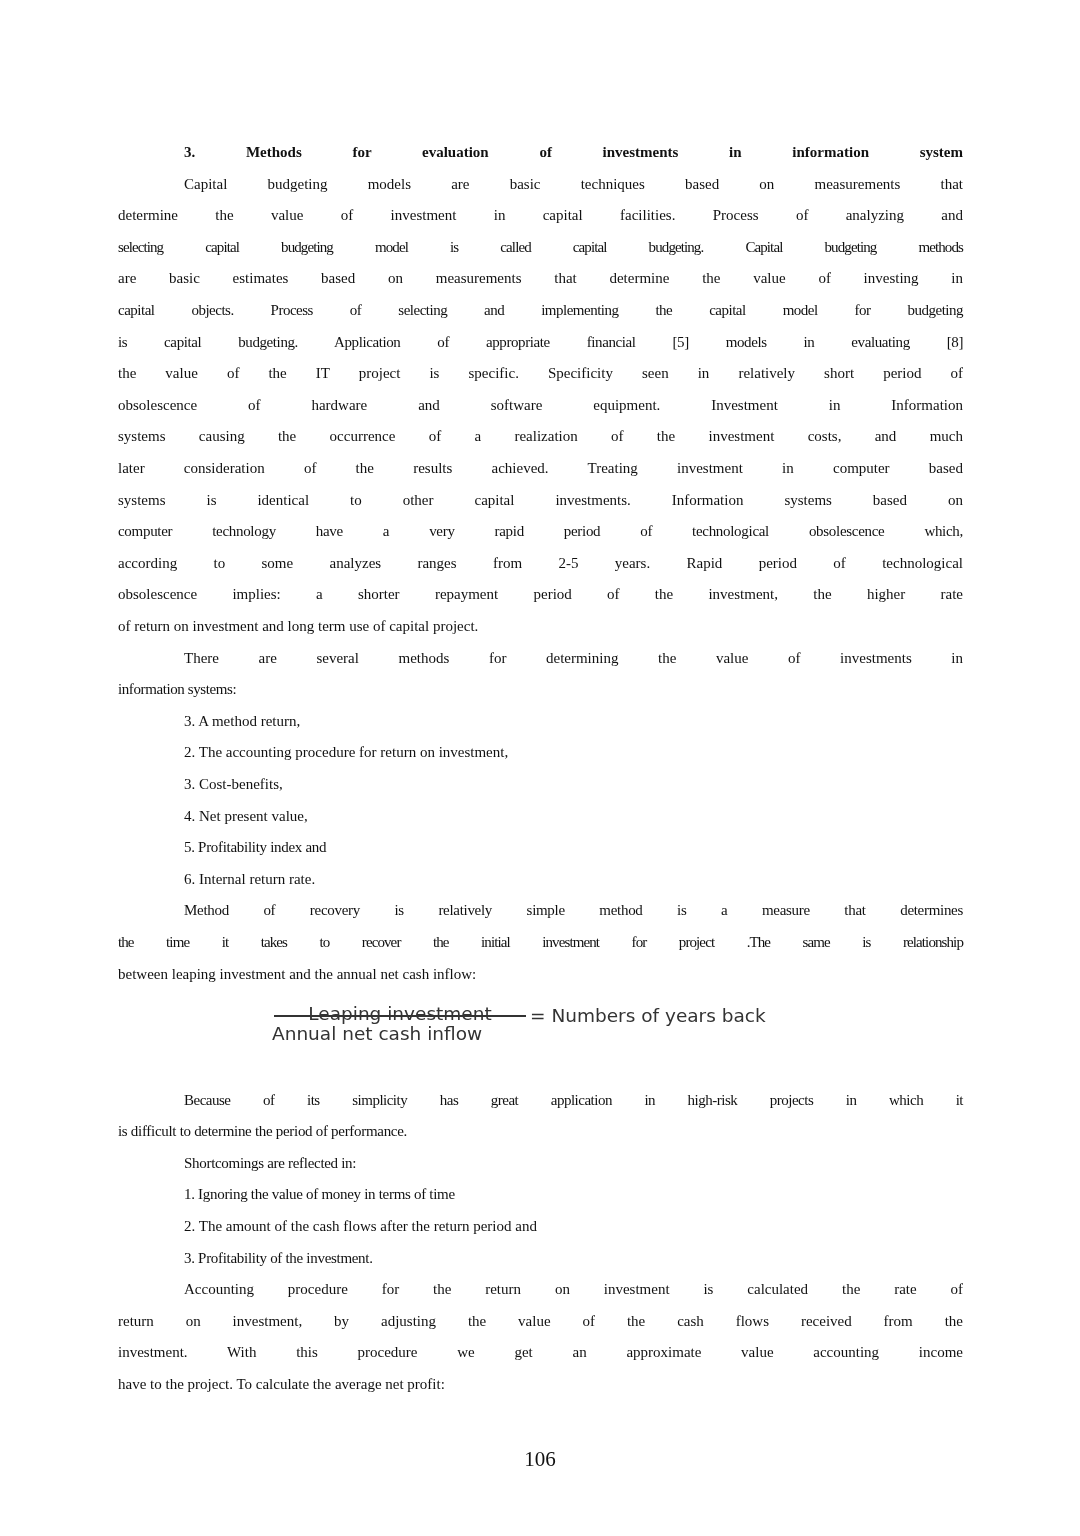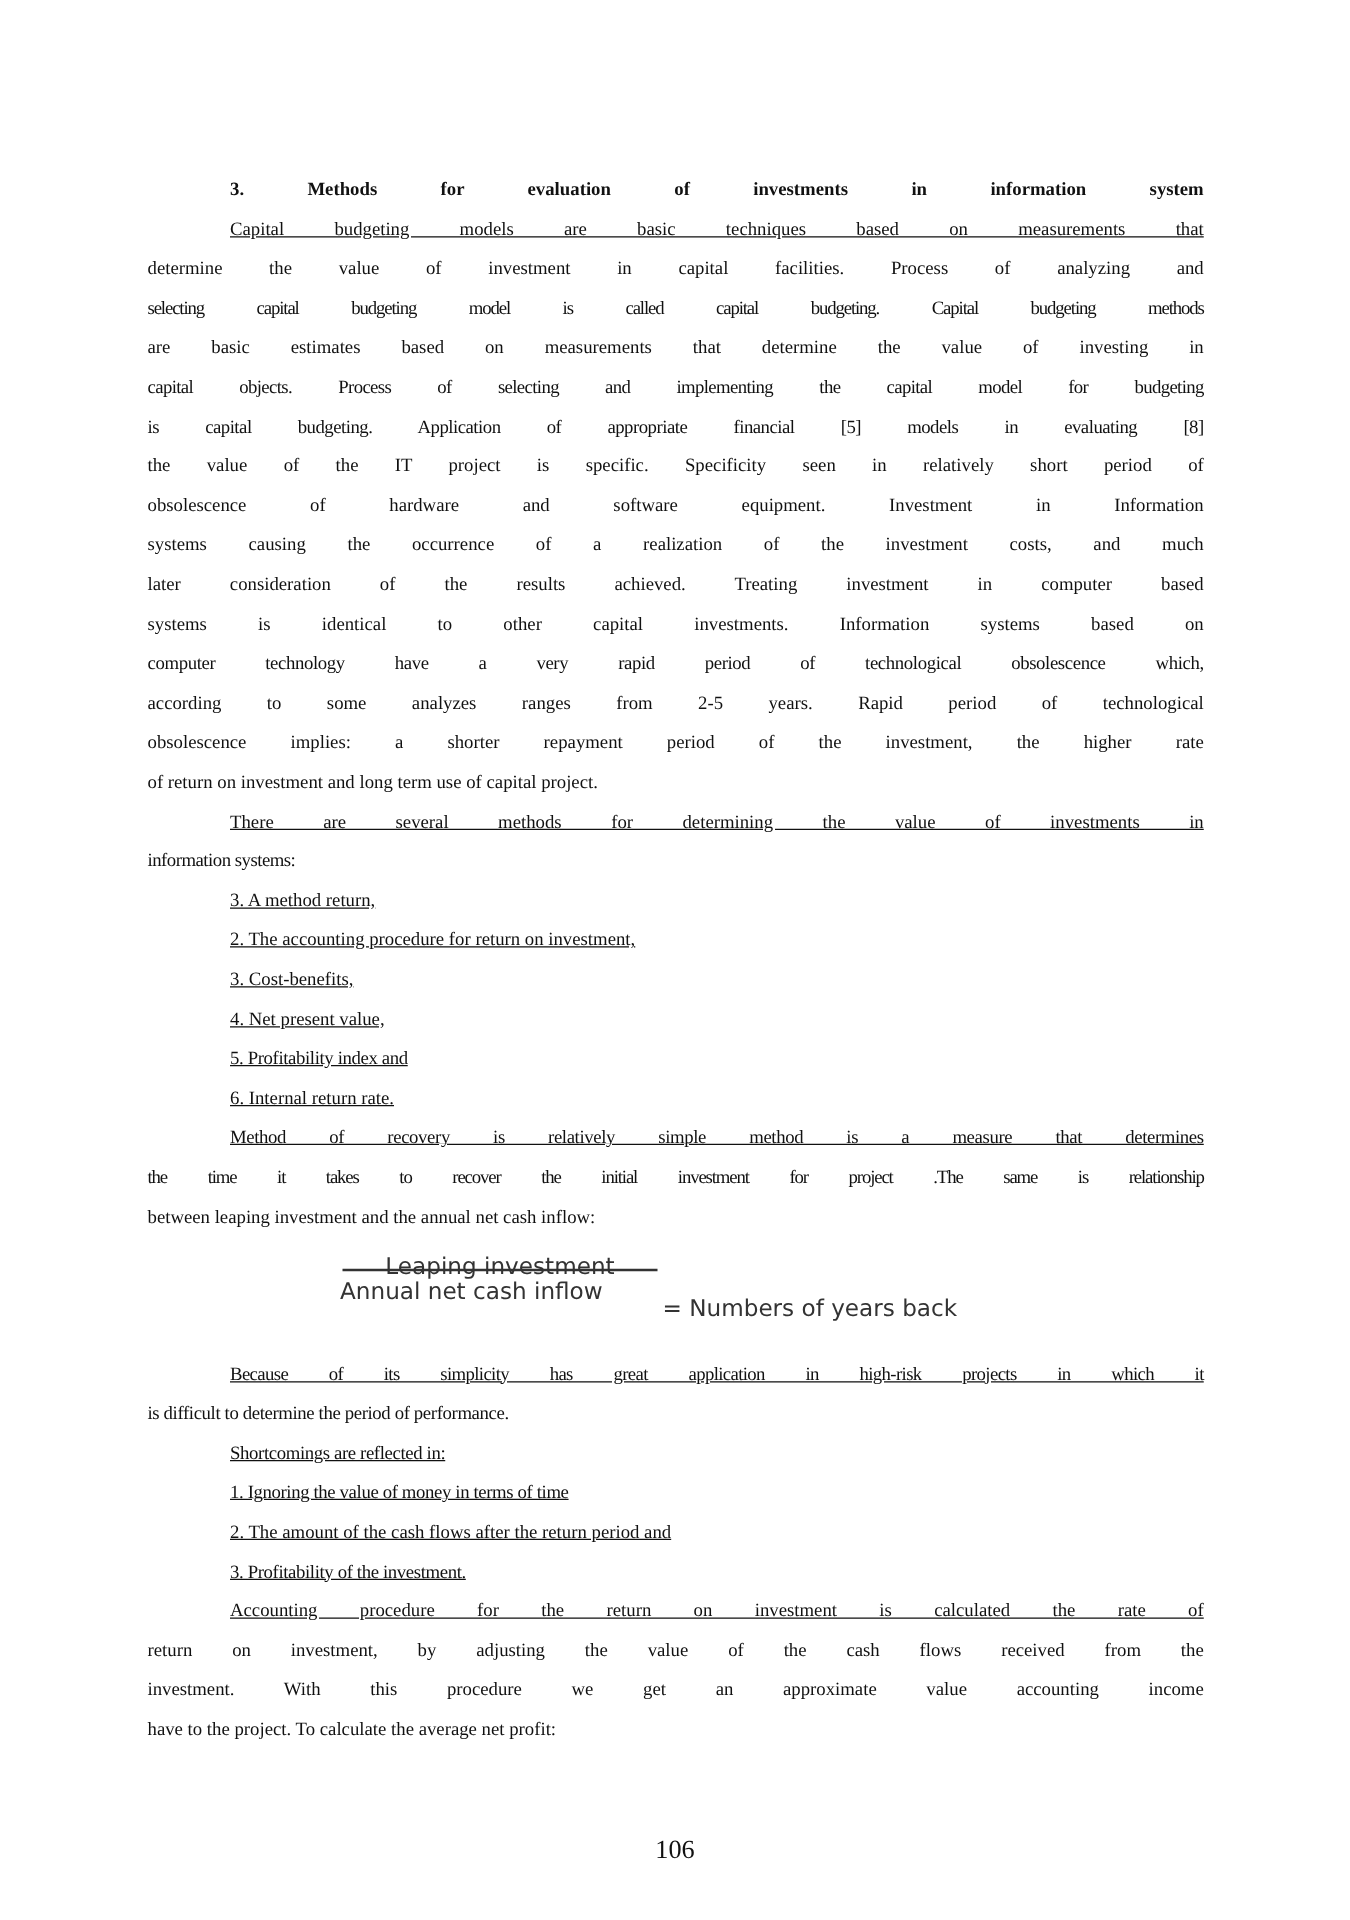--- a/index.html
+++ b/index.html
@@ -7,33 +7,33 @@
   .page {
     position: absolute; left: 0; top: 0; width: 1080px; height: 1536px;
     font-family: "Liberation Serif", serif; color: #111111;
   }
   .line {
     position: absolute; left: 118px; width: 845px;
     font-size: 15px; line-height: 31.6px; height: 31.6px;
     white-space: nowrap; overflow: visible; margin-top: 16px;
   }
   .just { text-align: justify; text-align-last: justify; }
-  .ind { left: 184px; width: 779px; text-decoration: underline; }
+  .ind { left: 184px; width: 779px; }
   .heading { font-weight: bold; left: 184px; width: 779px; text-align: justify; text-align-last: justify; }
   .formula {
     position: absolute; left: 272px; top: 985px; height: 70px;
     font-family: "DejaVu Sans", sans-serif; color: #333333; font-size: 18.5px;
   }
   .num { position: absolute; left: 0; width: 256px; top: 18px; text-align: center; }
   .bar { position: absolute; left: 2px; width: 252px; top: 30px; height: 1.5px; background: #333333; }
   .den { position: absolute; left: 0; width: 256px; top: 38px; text-align: left; }
-  .rhs { position: absolute; left: 258px; top: 20px; white-space: nowrap; margin-top: 32px; }
+  .rhs { position: absolute; left: 258px; top: 20px; white-space: nowrap; }
   .pagenum {
     position: absolute; left: 0; width: 1080px; top: 1447px; text-align: center;
-    font-size: 21px; font-family: "Liberation Serif", serif; margin-top: 20px;
+    font-size: 21px; font-family: "Liberation Serif", serif;
   }
 </style>
 </head>
 <body>
 
 <div class="page">
 
   <div class="line heading" style="top:121px">3. Methods for evaluation of investments in information system</div>
 
   <div class="line ind just" style="top:152.6px">Capital budgeting models are basic techniques based on measurements that</div>

